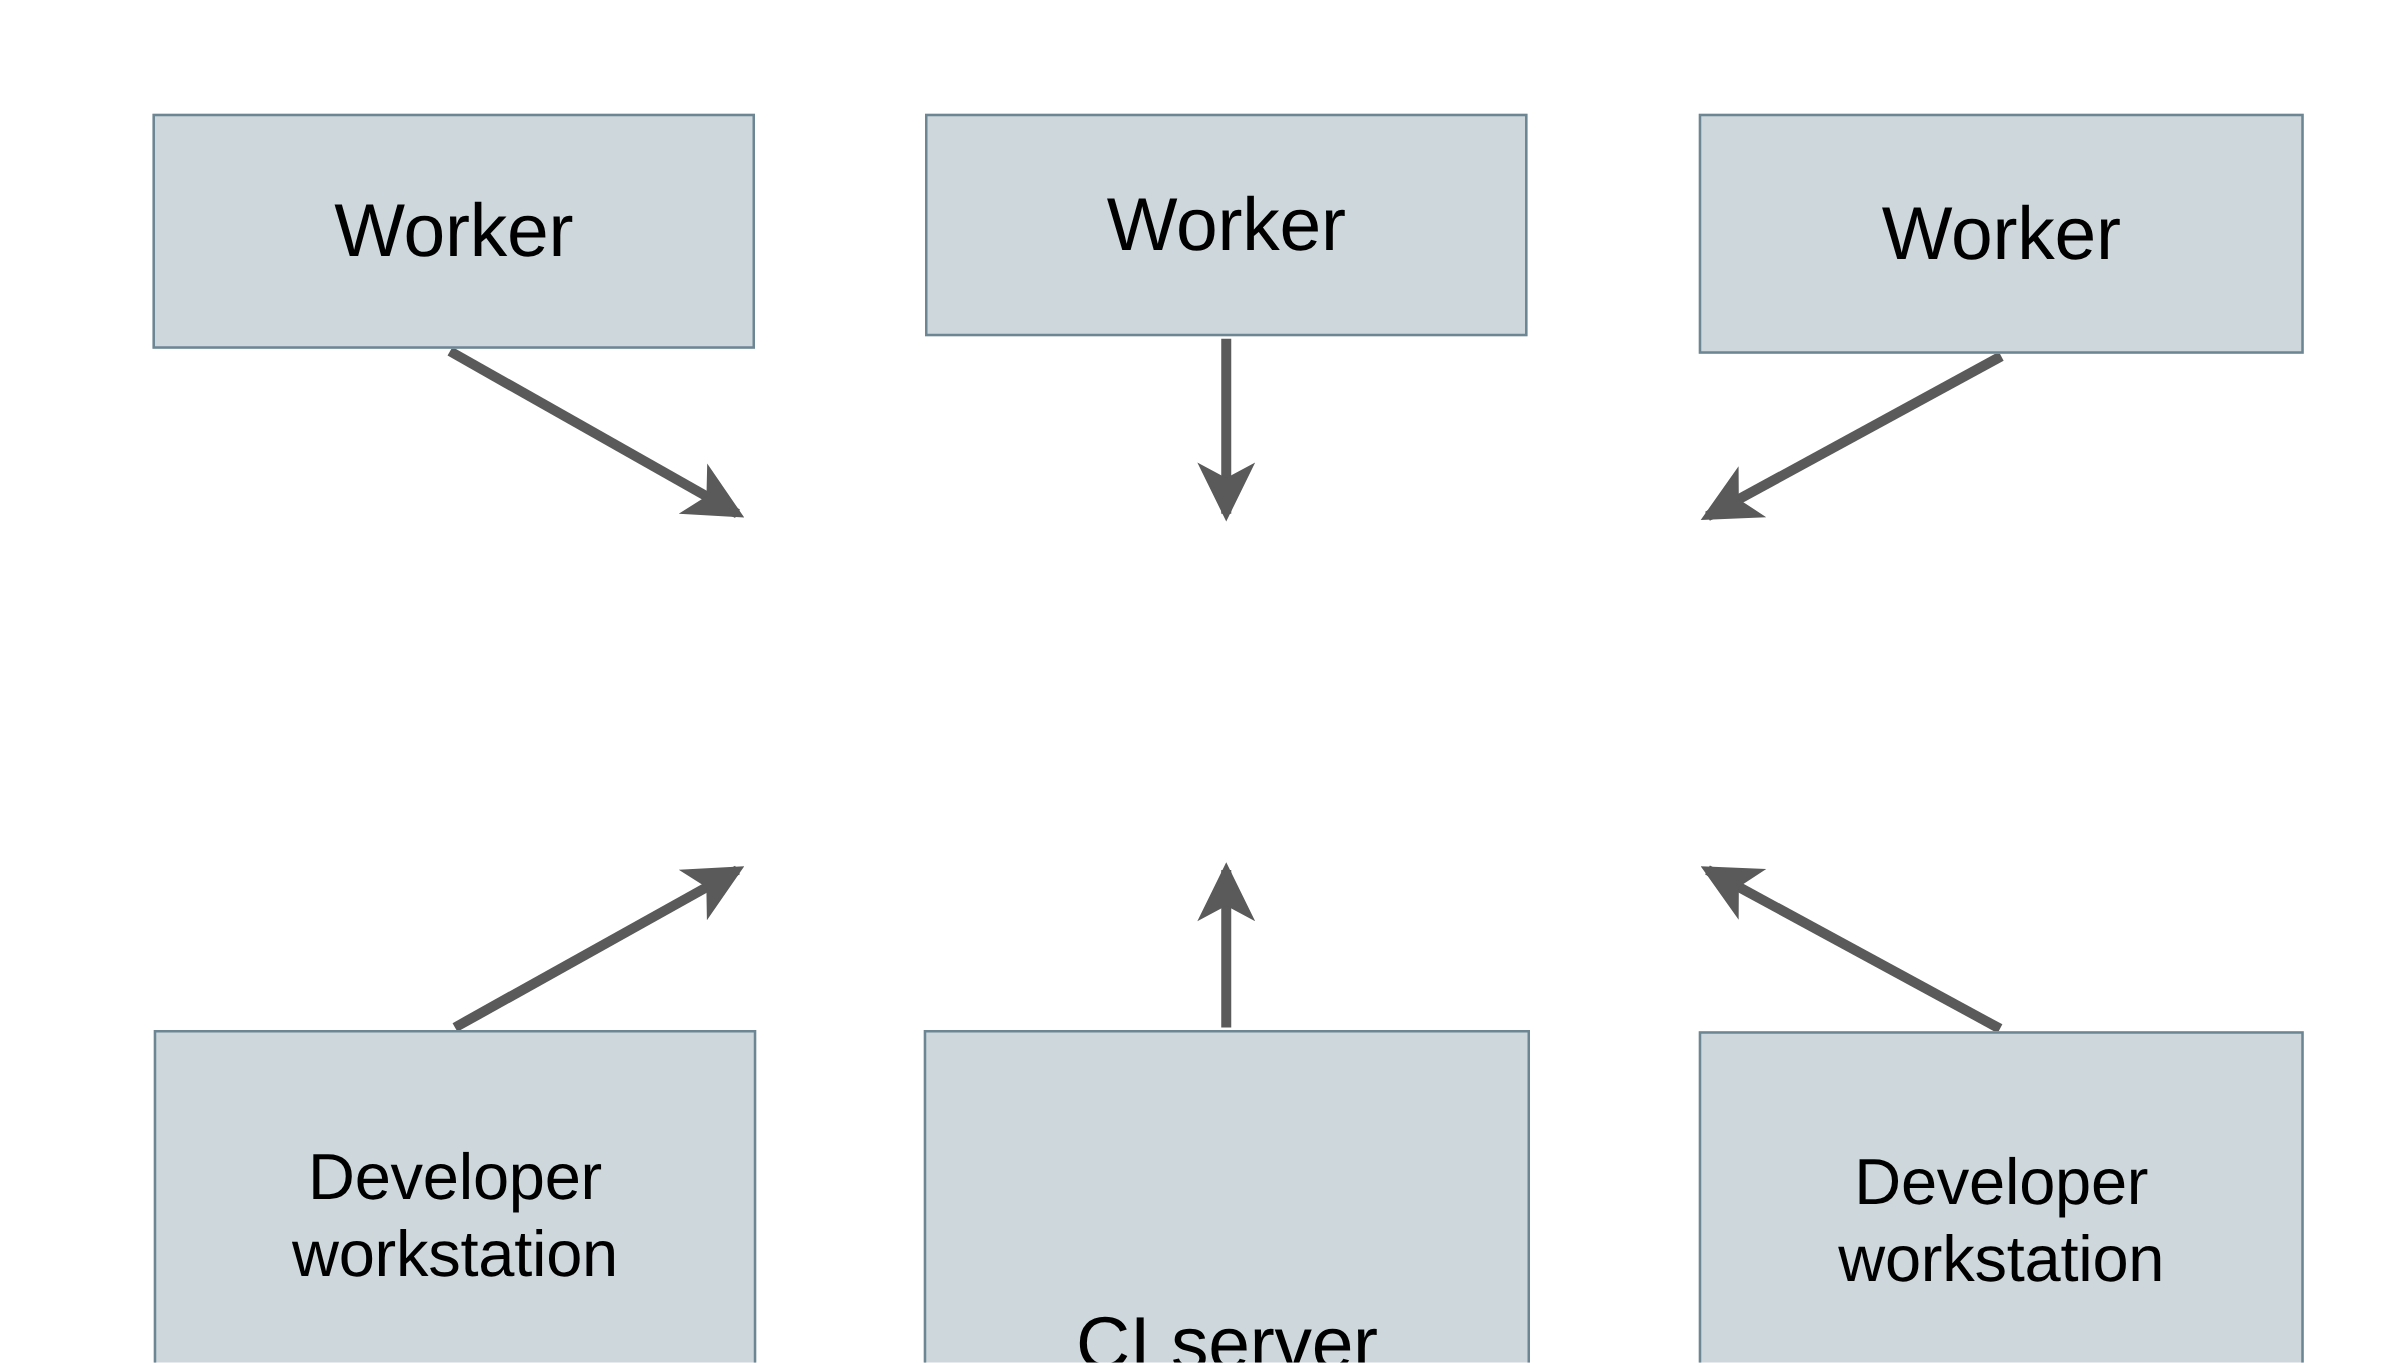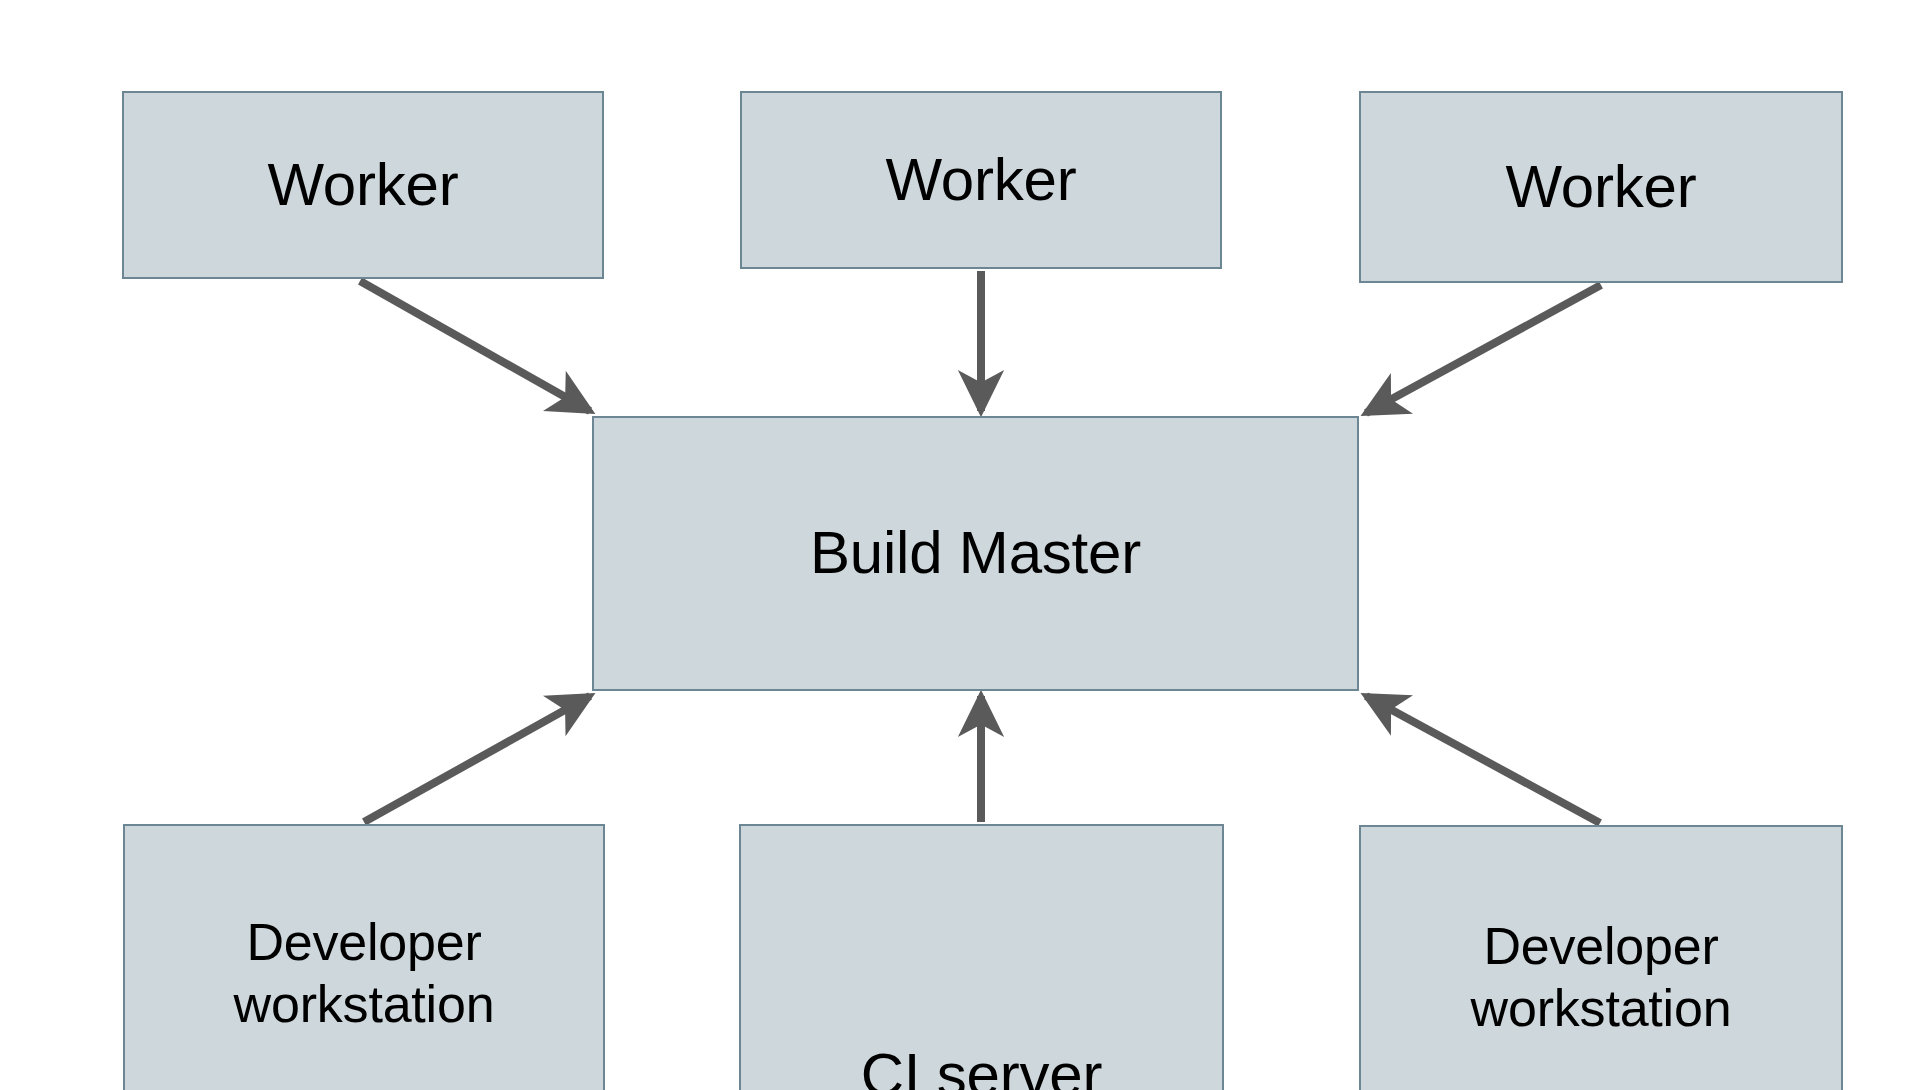--- a/index.html
+++ b/index.html
@@ -92,23 +92,20 @@
   </div>
 
   <div class="node n-worker" id="node-worker-2">
     <span class="node-label">Worker</span>
   </div>
 
   <div class="node n-worker" id="node-worker-3">
     <span class="node-label">Worker</span>
   </div>
 
-  <div class="node n-master" id="node-build-master">
-    <span class="node-label">Build Master</span>
-  </div>
 
   <div class="node n-dev" id="node-dev-left">
     <span class="node-label">Developer
 workstation</span>
   </div>
 
   <div class="node n-ci" id="node-ci-server">
     <span class="node-label">CI server</span>
   </div>
 

